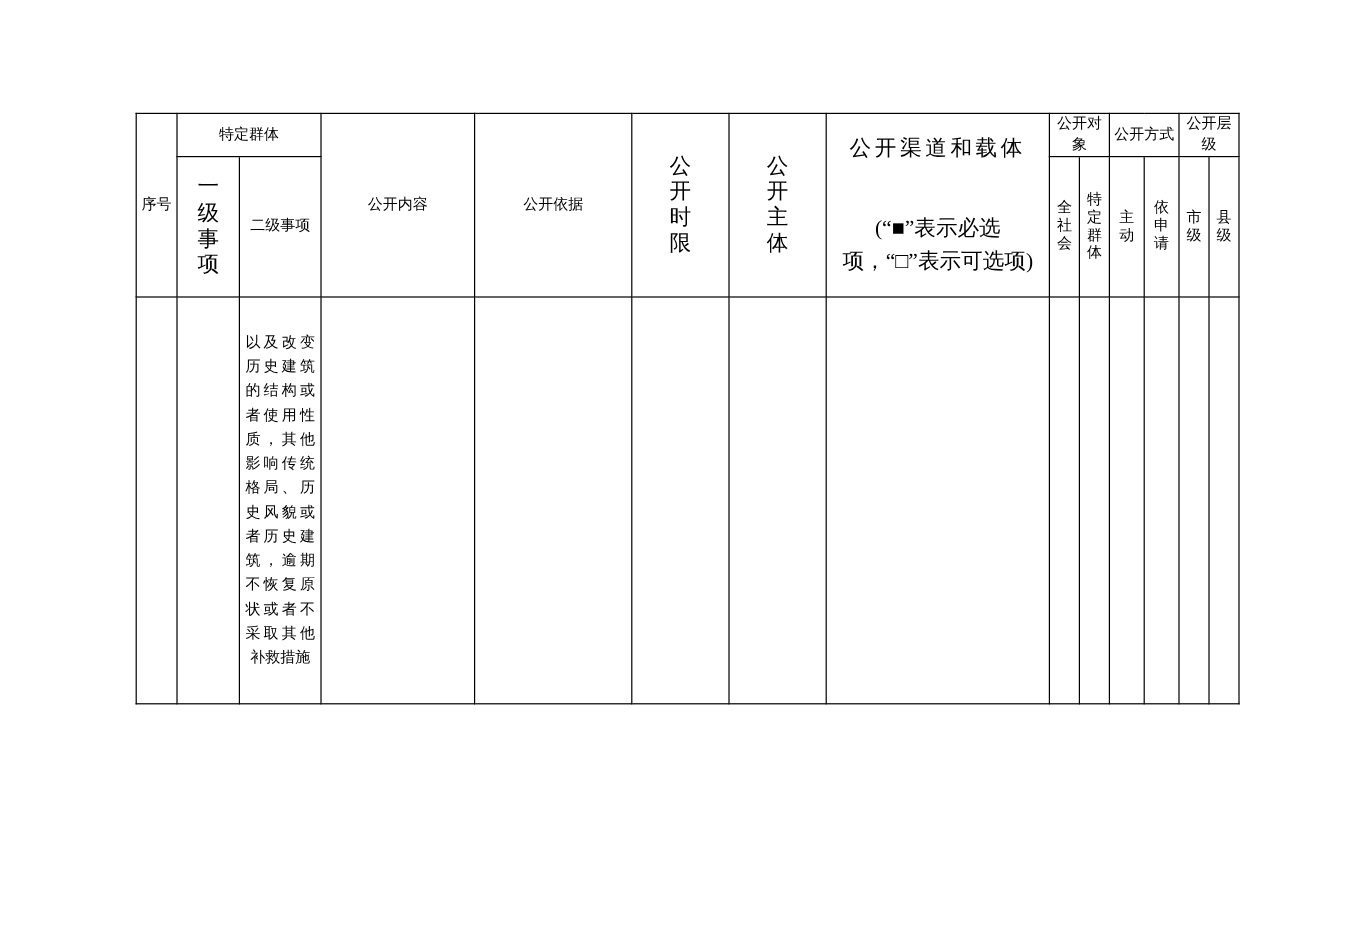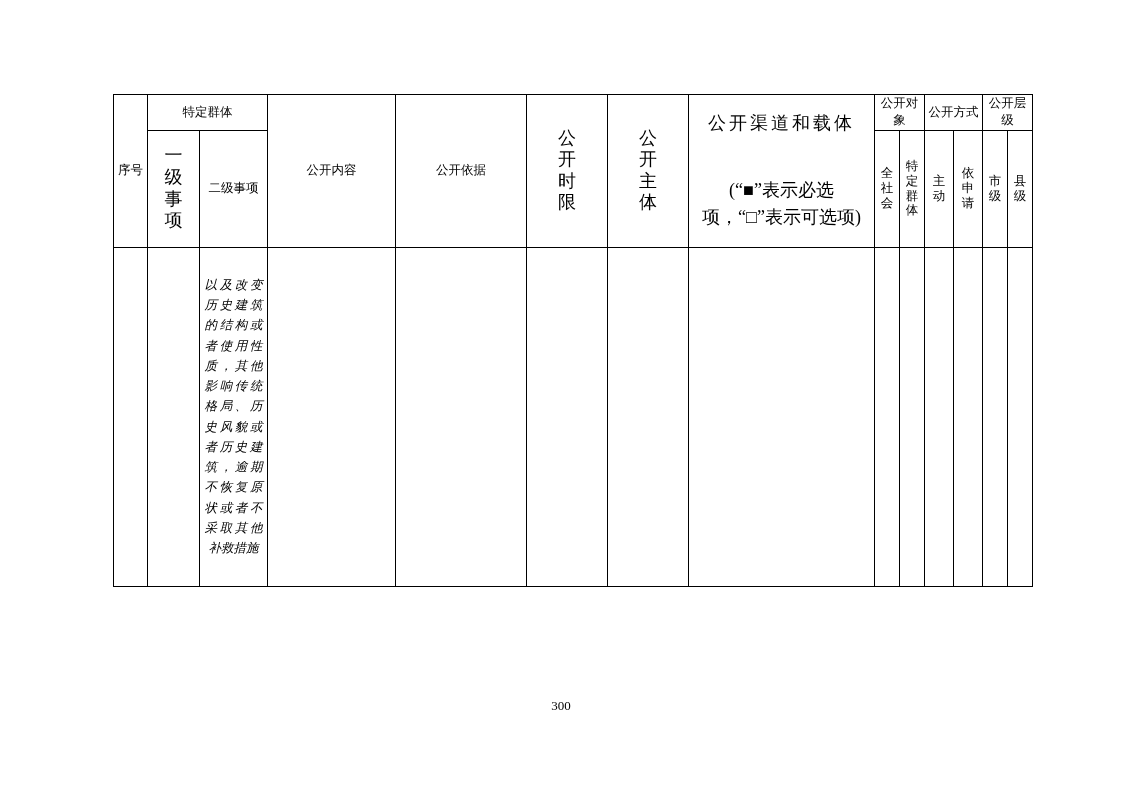--- a/index.html
+++ b/index.html
@@ -92,21 +92,20 @@
   }
   .item2-text {
     display: block;
     width: 58px;
     margin: 0 auto;
     font-size: 12.5px;
     line-height: 1.62;
     text-align: justify;
     text-align-last: center;
     word-break: break-all;
-    font-style: italic;
   }
   .page-number {
     position: absolute;
     left: 0;
     top: 698px;
     width: 1122px;
     text-align: center;
     font-size: 13px;
     font-family: "Liberation Serif", "DejaVu Serif", serif;
   }
@@ -197,15 +196,14 @@
         <td></td>
         <td></td>
         <td></td>
         <td></td>
         <td></td>
         <td></td>
       </tr>
     </tbody>
   </table>
 
-  <div class="page-number">300</div>
 
 </div>
 
 </body></html>

